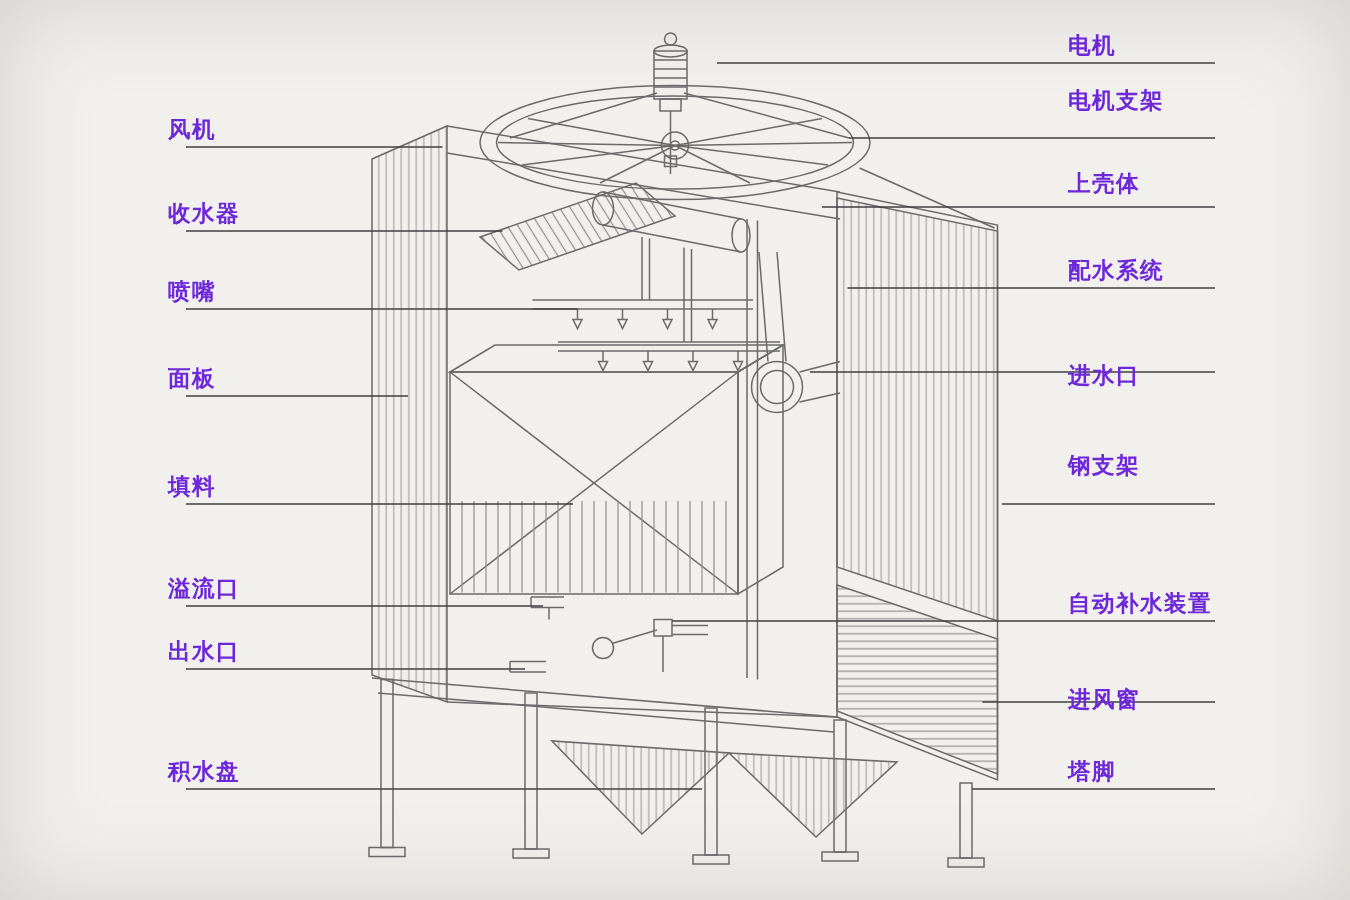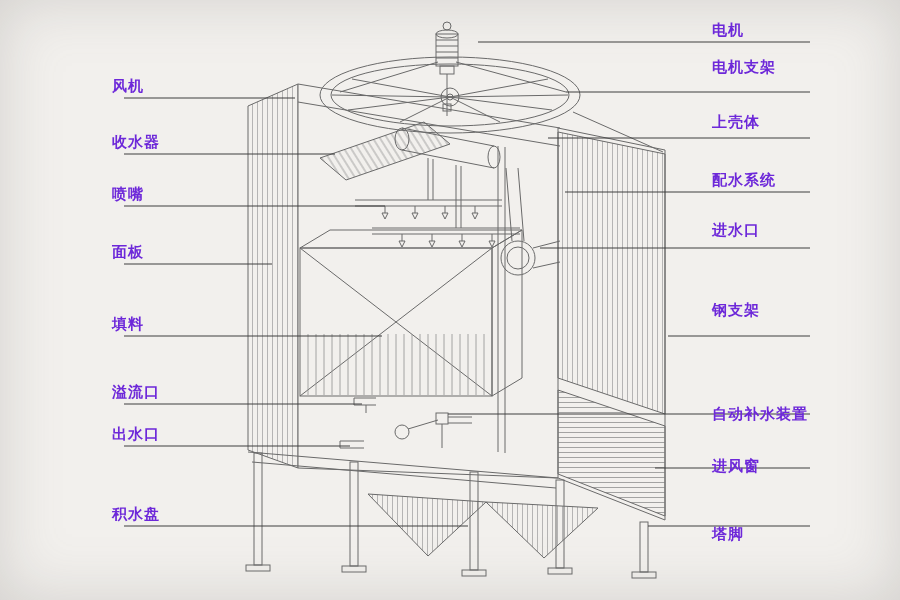--- a/index.html
+++ b/index.html
@@ -240,19 +240,19 @@
   <div class="lbl left" style="top:242px">面板</div>
   <div class="lbl left" style="top:314px">填料</div>
   <div class="lbl left" style="top:382px">溢流口</div>
   <div class="lbl left" style="top:424px">出水口</div>
   <div class="lbl left" style="top:504px">积水盘</div>
 
   <div class="lbl right" style="top:20px">电机</div>
   <div class="lbl right" style="top:57px">电机支架</div>
   <div class="lbl right" style="top:112px">上壳体</div>
   <div class="lbl right" style="top:170px">配水系统</div>
-  <div class="lbl right" style="top:220px">进水口</div>
+  <div class="lbl right" style="top:240px">进水口</div>
   <div class="lbl right" style="top:300px">钢支架</div>
-  <div class="lbl right" style="top:404px">自动补水装置</div>
+  <div class="lbl right" style="top:392px">自动补水装置</div>
   <div class="lbl right" style="top:456px">进风窗</div>
-  <div class="lbl right" style="top:524px">塔脚</div>
+  <div class="lbl right" style="top:504px">塔脚</div>
 
 </div>
 
 </body></html>

